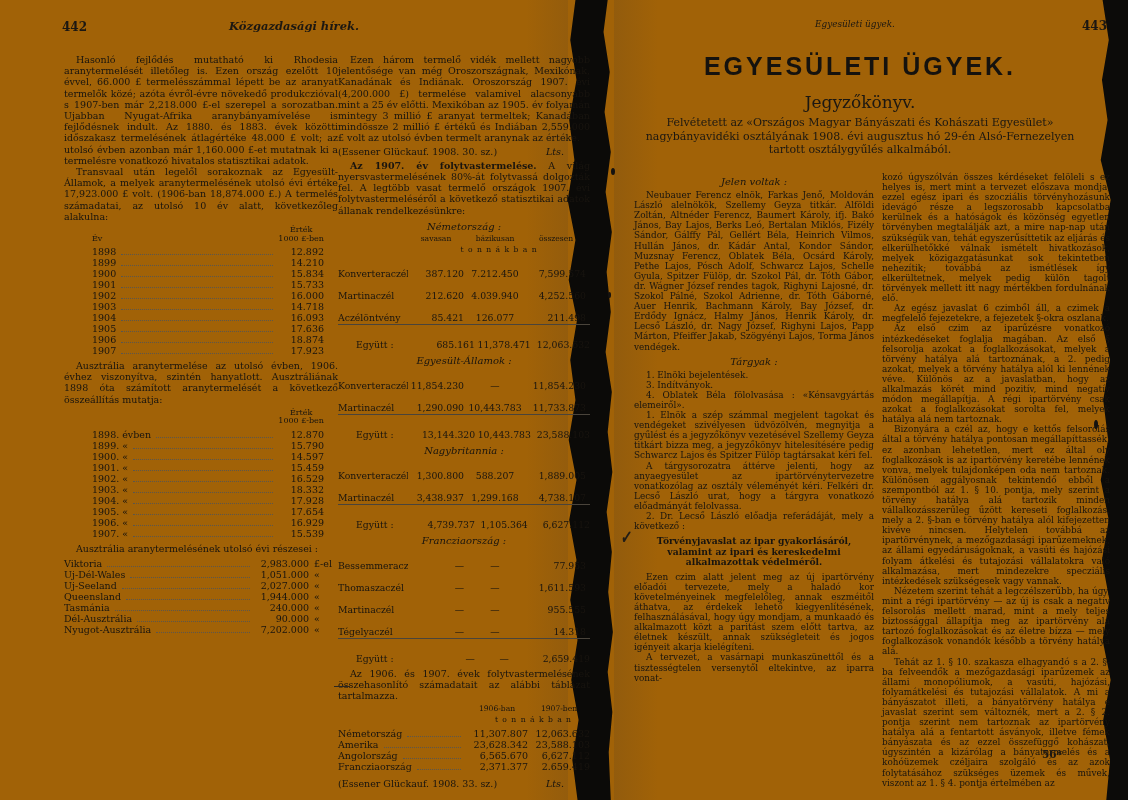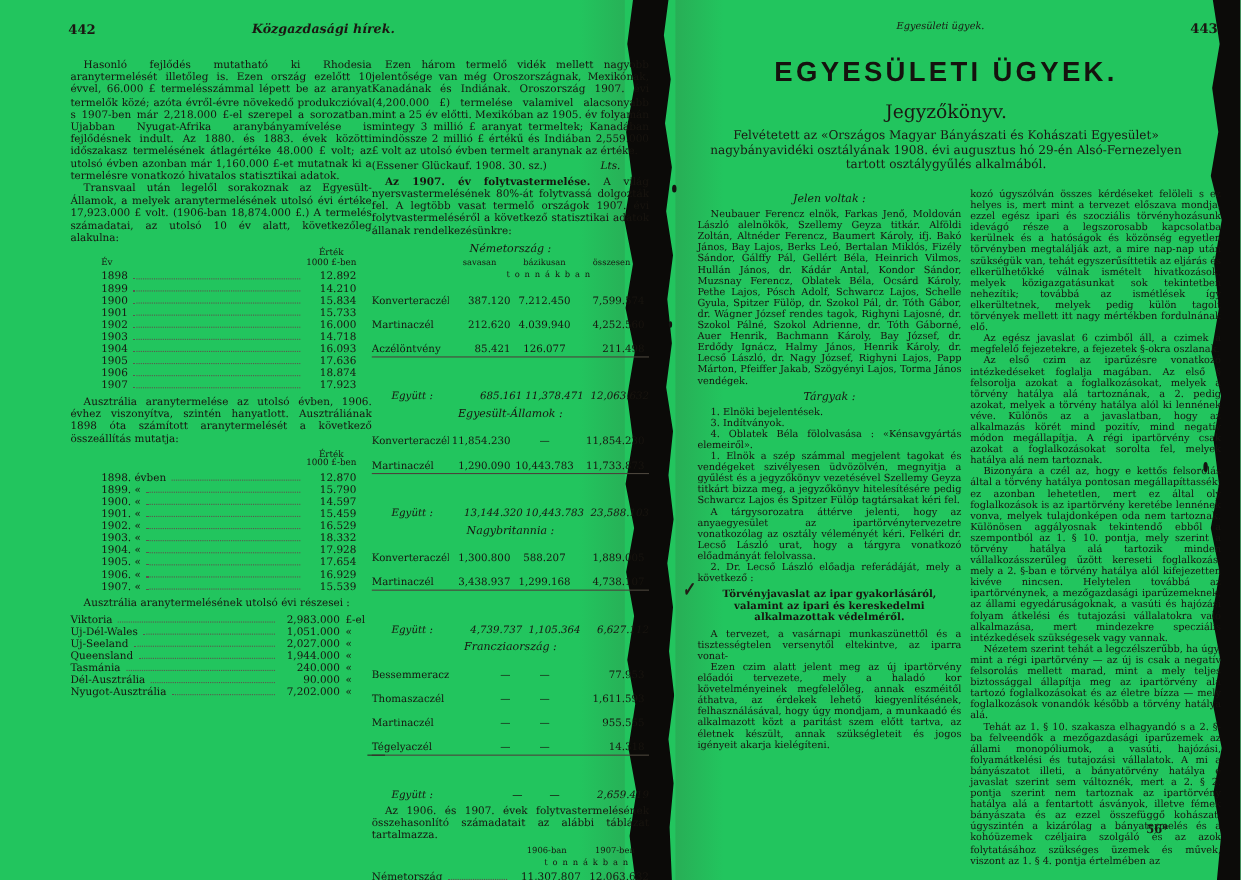--- a/index.html
+++ b/index.html
@@ -1,16 +1,16 @@
 <!DOCTYPE html>
 <html><head>
 <meta charset="utf-8">
 <style>
   html,body{margin:0;padding:0;background:#e8e6e1;}
-  #canvas{position:relative;width:1128px;height:800px;overflow:hidden;background:#22c55e;
+  #canvas{position:relative;width:1128px;height:800px;overflow:hidden;background:#a16207;
           font-family:"DejaVu Serif",serif;color:#1b1712;}
   
   .gutter-band{position:absolute;left:564px;top:0;width:52px;height:800px;background:#0b0a08;
     clip-path:polygon(22% 0%,84% 0%,76% 4%,88% 9%,78% 14%,90% 19%,80% 24%,92% 29%,82% 34%,90% 39%,
       80% 44%,92% 49%,84% 54%,93% 59%,82% 64%,92% 69%,85% 74%,94% 79%,84% 84%,93% 89%,86% 94%,90% 100%,
       26% 100%,16% 95%,28% 90%,14% 85%,26% 80%,12% 75%,24% 70%,10% 65%,24% 60%,9% 55%,22% 50%,
       12% 45%,25% 40%,9% 35%,22% 30%,7% 25%,20% 20%,10% 15%,24% 10%,12% 5%);
     filter:blur(.4px);}
   .edge-band{position:absolute;left:1097px;top:0;width:31px;height:800px;background:#0c0b09;
     clip-path:polygon(18% 0%,100% 0%,100% 100%,30% 100%,42% 95%,20% 90%,44% 85%,18% 80%,40% 75%,
@@ -55,21 +55,21 @@
   .steel{font-size:9.3px;line-height:11px;}
   .st-cols{display:flex;font-size:7.6px;line-height:8px;text-align:center;margin-bottom:1px;}
   .st-cols .lbl{width:70px;}
   .st-cols .h1{width:56px;}.st-cols .h2{width:62px;}.st-cols .h3{width:60px;}
   .st-sub{font-size:7.6px;text-align:center;margin:0 0 2px 70px;letter-spacing:1px;}
   .st-row{display:flex;align-items:baseline;}
   .st-row .lbl{width:70px;white-space:nowrap;overflow:hidden;}
   .st-row .c1{width:56px;text-align:right;margin-top:11px;}
   .st-row .c2{width:62px;text-align:center;}
   .st-row .c3{width:60px;text-align:right;}
-  .st-total{border-top:1px solid #4a443b;margin-top:1px;padding-top:19px;margin-bottom:2px;font-style:italic;}
+  .st-total{border-top:1px solid #4a443b;margin-top:1px;padding-top:3px;margin-bottom:2px;}
   .st-total .lbl{padding-left:18px;}
   
   .cmp-head{display:flex;font-size:7.6px;line-height:8px;text-align:center;margin-bottom:1px;}
   .cmp-head .sp{flex:1;}
   .cmp-head .h{width:62px;}
   .cmp-sub{font-size:7.6px;text-align:right;letter-spacing:1px;margin:0 18px 2px 0;}
   .cmp-row{display:flex;align-items:baseline;line-height:11px;}
   .cmp-row .nm{white-space:nowrap;}
   .cmp-row .v{width:62px;text-align:right;}
   .divider{position:absolute;border-top:1.4px solid #2c2721;}
@@ -539,22 +539,22 @@
 
         <p>4. Oblatek Béla fölolvasása : «Kénsavgyártás elemeiről».</p>
       </div>
     <p>1. Elnök a szép számmal megjelent tagokat és vendégeket szivélyesen üdvözölvén, megnyitja a gyűlést és a jegyzőkönyv vezetésével Szellemy Geyza titkárt bizza meg, a jegyzőkönyv hitelesítésére pedig Schwarcz Lajos és Spitzer Fülöp tagtársakat kéri fel.</p>
     <p>A tárgysorozatra áttérve jelenti, hogy az anyaegyesület az ipartörvénytervezetre vonatkozólag az osztály véleményét kéri. Felkéri dr. Lecső László urat, hogy a tárgyra vonatkozó előadmányát felolvassa.</p>
     <p>2. Dr. Lecső László előadja referádáját, mely a következő :</p>
     <div class="proposal">
       <span class="tick">✓</span>
       <span>Törvényjavaslat az ipar gyakorlásáról, valamint az ipari és kereskedelmi alkalmazottak védelméről.</span>
     </div>
+    <p>Ezen czim alatt jelent meg az új ipartörvény előadói tervezete, mely a haladó kor követelményeinek megfelelőleg, annak eszméitől áthatva, az érdekek lehető kiegyenlítésének, felhasználásával, hogy úgy mondjam, a munkaadó és alkalmazott közt a paritást szem előtt tartva, az életnek készült, annak szükségleteit és jogos igényeit akarja kielégíteni.</p>
     <p>A tervezet, a vasárnapi munkaszünettől és a tisztességtelen versenytől eltekintve, az iparra vonat-</p>
-    <p>Ezen czim alatt jelent meg az új ipartörvény előadói tervezete, mely a haladó kor követelményeinek megfelelőleg, annak eszméitől áthatva, az érdekek lehető kiegyenlítésének, felhasználásával, hogy úgy mondjam, a munkaadó és alkalmazott közt a paritást szem előtt tartva, az életnek készült, annak szükségleteit és jogos igényeit akarja kielégíteni.</p>
   </div>
 
   <div class="col rp" style="left:882px;top:172px;width:228px;">
     <p class="noind">kozó úgyszólván összes kérdéseket felöleli s ez helyes is, mert mint a tervezet előszava mondja, ezzel egész ipari és szocziális törvényhozásunk idevágó része a legszorosabb kapcsolatba kerülnek és a hatóságok és közönség egyetlen törvényben megtalálják azt, a mire nap-nap után szükségük van, tehát egyszerűsíttetik az eljárás és elkerülhetőkké válnak ismételt hivatkozások, melyek közigazgatásunkat sok tekintetben nehezítik; továbbá az ismétlések így elkerültetnek, melyek pedig külön tagolt törvények mellett itt nagy mértékben fordulnának elő.</p>
     <p>Az egész javaslat 6 czimből áll, a czimek a megfelelő fejezetekre, a fejezetek §-okra oszlanak.</p>
     <p>Az első czim az iparűzésre vonatkozó intézkedéseket foglalja magában. Az első § felsorolja azokat a foglalkozásokat, melyek a törvény hatálya alá tartoznának, a 2. pedig azokat, melyek a törvény hatálya alól ki lennének véve. Különös az a javaslatban, hogy az alkalmazás körét mind pozitív, mind negatív módon megállapítja. A régi ipartörvény csak azokat a foglalkozásokat sorolta fel, melyek hatálya alá nem tartoznak.</p>
     <p>Bizonyára a czél az, hogy e kettős felsorolás által a törvény hatálya pontosan megállapíttassék; ez azonban lehetetlen, mert ez által oly foglalkozások is az ipartörvény keretébe lennének vonva, melyek tulajdonképen oda nem tartoznak. Különösen aggályosnak tekintendő ebből a szempontból az 1. § 10. pontja, mely szerint a törvény hatálya alá tartozik minden vállalkozásszerűleg űzött kereseti foglalkozás, mely a 2. §-ban e törvény hatálya alól kifejezetten kivéve nincsen. Helytelen továbbá az ipartörvénynek, a mezőgazdasági iparűzemeknek, az állami egyedáruságoknak, a vasúti és hajózási folyam átkelési és tutajozási vállalatokra való alkalmazása, mert mindezekre specziális intézkedések szükségesek vagy vannak.</p>
     <p>Nézetem szerint tehát a legczélszerűbb, ha úgy, mint a régi ipartörvény — az új is csak a negatív felsorolás mellett marad, mint a mely teljes biztossággal állapítja meg az ipartörvény alá tartozó foglalkozásokat és az életre bízza — mely foglalkozások vonandók később a törvény hatálya alá.</p>
     <p>Tehát az 1. § 10. szakasza elhagyandó s a 2. §-ba felveendők a mezőgazdasági iparűzemek az állami monopóliumok, a vasúti, hajózási, folyamátkelési és tutajozási vállalatok. A mi a bányászatot illeti, a bányatörvény hatálya e javaslat szerint sem változnék, mert a 2. § 2. pontja szerint nem tartoznak az ipartörvény hatálya alá a fentartott ásványok, illetve fémek bányászata és az ezzel összefüggő kohászat, úgyszintén a kizárólag a bányatermelés és a kohóüzemek czéljaira szolgáló és az azok folytatásához szükséges üzemek és művek, viszont az 1. § 4. pontja értelmében az</p>
   </div>

